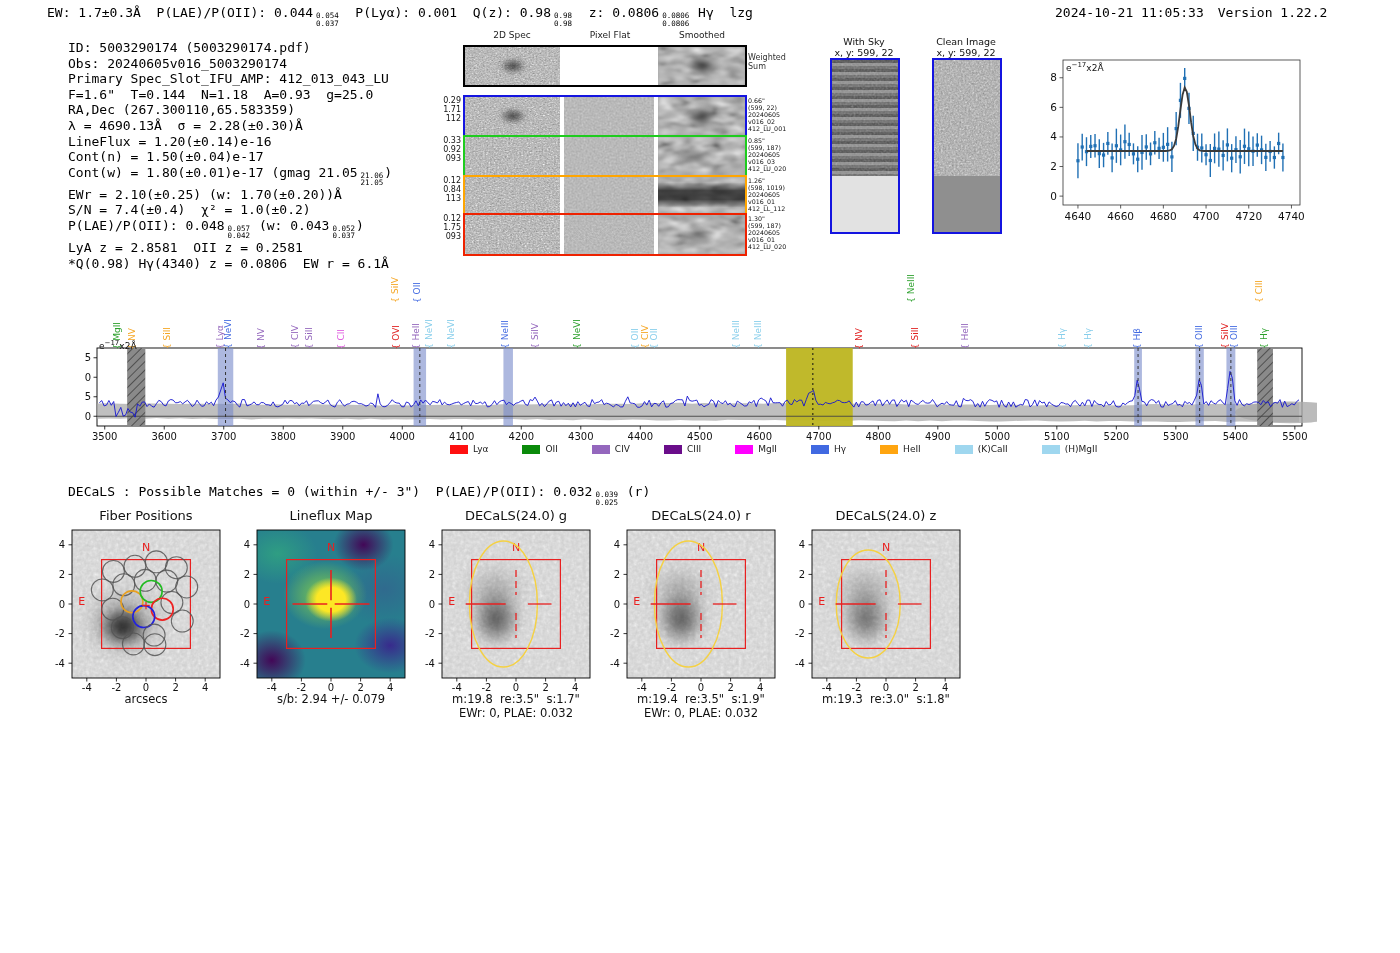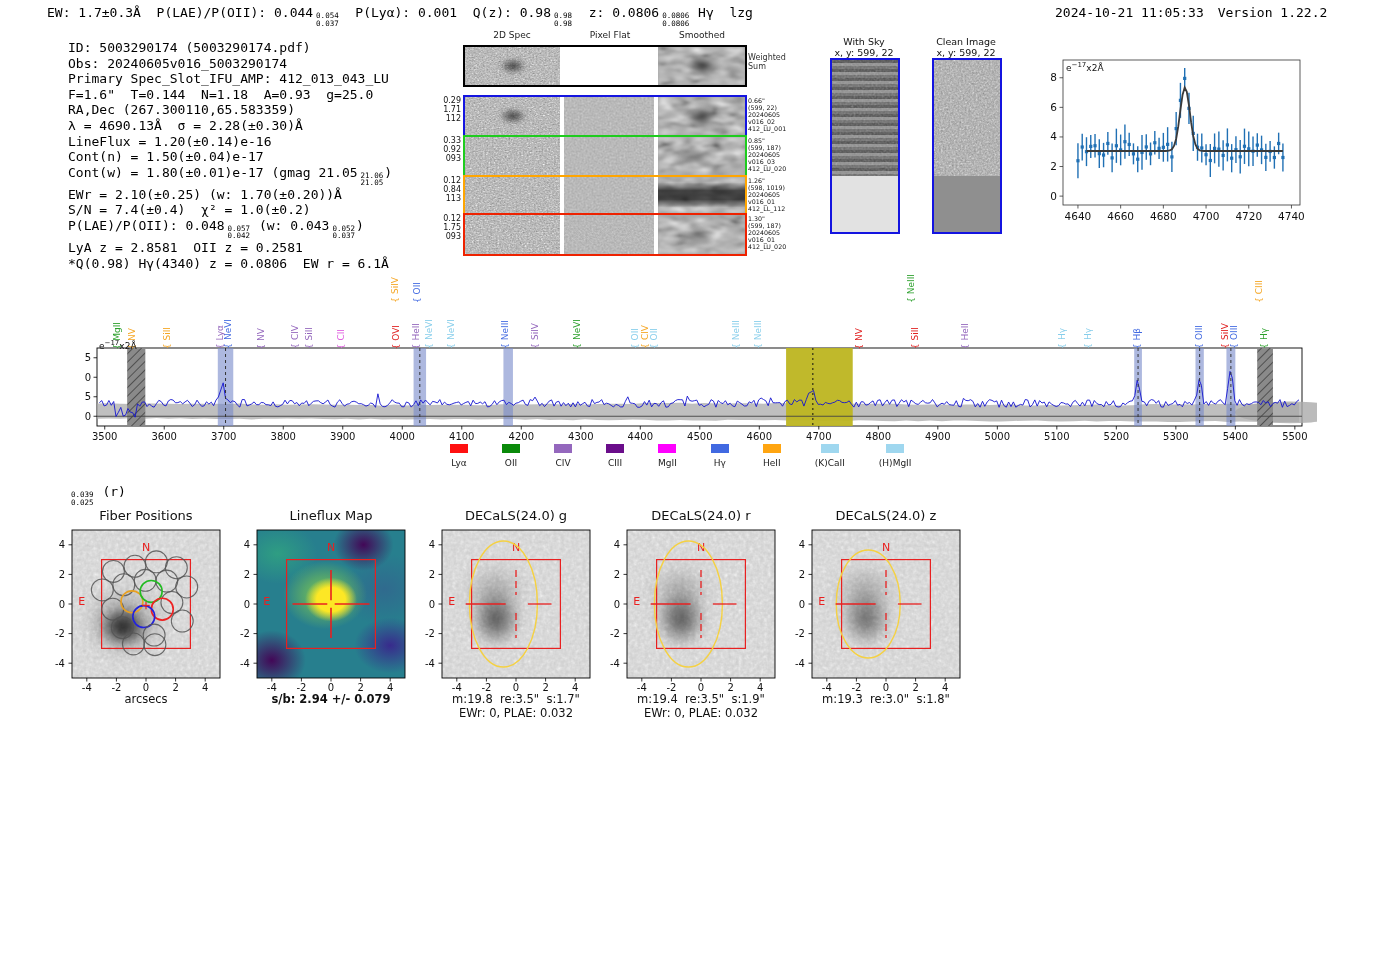--- a/index.html
+++ b/index.html
@@ -27,21 +27,21 @@
   .skyimg{position:absolute;border:2px solid #1414e0;overflow:hidden;background:#a5a5a5;}
   .blob{position:absolute;border-radius:50%;}
   #fit-wrap{position:absolute;left:1038px;top:50px;width:290px;height:185px;}
   #spec-wrap{position:absolute;left:85px;top:336px;width:1232px;height:112px;}
   .plotlbl{position:absolute;font-size:9px;font-family:"DejaVu Sans",sans-serif;color:#111;z-index:5;}
   #fit-ylabel{left:1066px;top:61px;}
   #spec-ylabel{left:99px;top:339px;}
   .lm{position:absolute;writing-mode:vertical-rl;transform:rotate(180deg);
       font-size:9px;letter-spacing:0;white-space:nowrap;z-index:4;}
   #legend{position:absolute;left:450px;top:444px;display:flex;gap:34px;align-items:center;}
-  .legitem{display:flex;align-items:center;gap:5px;font-size:9px;color:#222;flex-direction:column;}
+  .legitem{display:flex;align-items:center;gap:5px;font-size:9px;color:#222;}
   .legsw{display:inline-block;width:18px;height:9px;}
   #decals-line{position:absolute;left:68px;top:484px;font-size:13px;white-space:pre;}
   .cut{position:absolute;width:220px;height:176px;}
   .cuttitle{position:absolute;width:220px;text-align:center;font-size:13px;color:#111;}
   .cutcap{position:absolute;width:220px;text-align:center;font-size:11.5px;color:#111;white-space:pre;}
   .cutbg{position:absolute;left:36px;top:14px;width:148px;height:148px;overflow:hidden;background:#cfcfcf;}
   .bg-lineflux{background-color:#277f8e;background-image:
     radial-gradient(ellipse 26px 22px at 50% 47%, #fde725 0%, #fde725 55%, rgba(253,231,37,0) 100%),
     radial-gradient(ellipse 42px 34px at 46% 44%, rgba(144,215,67,.9) 0%, rgba(144,215,67,0) 100%),
     radial-gradient(ellipse 30px 26px at 72% 10%, rgba(68,1,84,.95) 0%, rgba(68,1,84,0) 100%),
@@ -676,21 +676,21 @@
       </div>
       <div class="legitem">
         <span class="legsw" style="background: rgb(159, 215, 239);"></span>
         <span>(K)CaII</span>
       </div>
       <div class="legitem">
         <span class="legsw" style="background: rgb(159, 215, 239);"></span>
         <span>(H)MgII</span>
       </div>
     </div>
-  <div id="decals-line" class="mono"><span class="stack"><span>0.039</span><span>0.025</span></span><span> (r)</span></div>
+  <div id="decals-line" class="mono"><span>DECaLS : Possible Matches = 0 (within +/- 3")  P(LAE)/P(OII): 0.032</span><span class="stack"><span>0.039</span><span>0.025</span></span><span> (r)</span></div>
   <div id="cutouts">
       <div class="cut" style="left: 36px; top: 516px;">
         <div class="cuttitle" style="top: -8px;">Fiber Positions</div>
         <div class="cutbg"><svg width="148" height="148">
             <defs>
               <filter id="nz17" x="0%" y="0%" width="100%" height="100%">
                 <feTurbulence type="fractalNoise" baseFrequency="0.28 0.28" numOctaves="2" seed="120" stitchTiles="stitch"></feTurbulence>
                 <feColorMatrix type="saturate" values="0"></feColorMatrix>
                 <feComponentTransfer>
                   <feFuncR type="linear" slope="0.55" intercept="0.5"></feFuncR>
@@ -777,21 +777,21 @@
           <line x1="32.5" y1="28.799999999999997" x2="36" y2="28.799999999999997" stroke="#000" stroke-width="0.8"></line>
           <text x="29" y="32.3" text-anchor="end" font-size="10" font-family="DejaVu Sans, sans-serif" fill="#111">4</text>
           <rect x="65.6" y="43.599999999999994" width="88.8" height="88.8" fill="none" stroke="#e82020" stroke-width="1.2"></rect>
           <text x="110" y="34.72" text-anchor="middle" font-size="11" font-family="DejaVu Sans, sans-serif" fill="#e82020">N</text>
           <text x="45.620000000000005" y="89.48" text-anchor="middle" font-size="11" font-family="DejaVu Sans, sans-serif" fill="#e82020">E</text>
           <line x1="71.52" y1="88" x2="106.3" y2="88" stroke="#e82020" stroke-width="1.6"></line>
           <line x1="113.7" y1="88" x2="148.48000000000002" y2="88" stroke="#e82020" stroke-width="1.6"></line>
           <line x1="110" y1="53.96" x2="110" y2="84.3" stroke="#e82020" stroke-width="1.6"></line>
           <line x1="110" y1="91.7" x2="110" y2="122.03999999999999" stroke="#e82020" stroke-width="1.6"></line>
         </svg>
-        <div class="cutcap" style="top: 176px; font-weight: bold;">s/b: 2.94 +/- 0.079</div>
+        <div class="cutcap" style="top: 176px;">s/b: 2.94 +/- 0.079</div>
       </div>
       <div class="cut" style="left: 406px; top: 516px;">
         <div class="cuttitle" style="top: -8px;">DECaLS(24.0) g</div>
         <div class="cutbg"><svg width="148" height="148">
             <defs>
               <filter id="nz18" x="0%" y="0%" width="100%" height="100%">
                 <feTurbulence type="fractalNoise" baseFrequency="0.28 0.28" numOctaves="2" seed="122" stitchTiles="stitch"></feTurbulence>
                 <feColorMatrix type="saturate" values="0"></feColorMatrix>
                 <feComponentTransfer>
                   <feFuncR type="linear" slope="0.55" intercept="0.5"></feFuncR>

